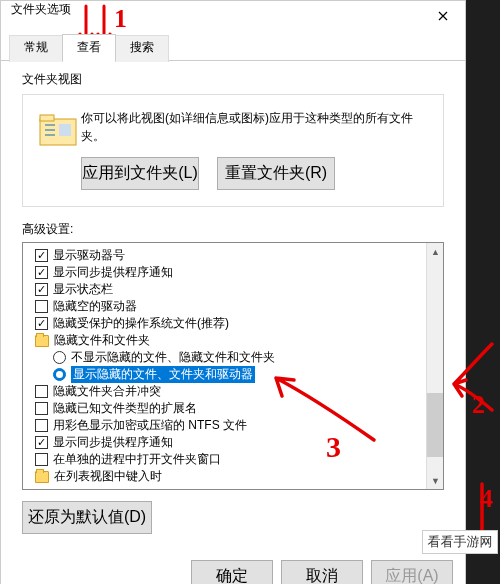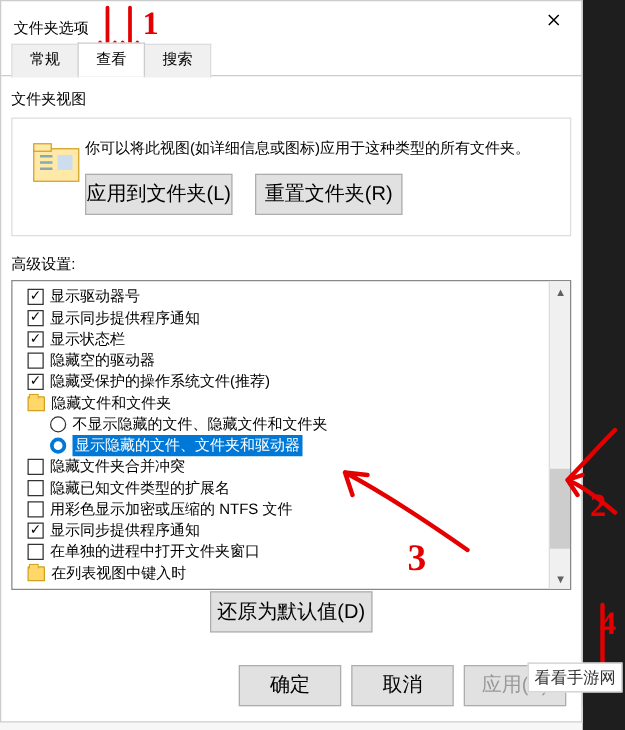--- a/index.html
+++ b/index.html
@@ -1,26 +1,26 @@
 <!DOCTYPE html>
 <html><head>
 <meta charset="utf-8">
 <style>
   * { box-sizing: border-box; margin: 0; padding: 0; }
   body { font-family: "Microsoft YaHei", "Segoe UI", sans-serif; font-size: 12px; background: #fff; position: relative; width: 500px; height: 584px; overflow: hidden; }
   .dialog { position: absolute; left: 0; top: 0; width: 466px; background: #fff; border: 1px solid #ccc; }
-  .titlebar { height: 30px; display: flex; align-items: flex-end; justify-content: space-between; padding: 0 0 0 10px; }
+  .titlebar { height: 30px; display: flex; align-items: flex-start; justify-content: space-between; padding: 0 0 0 10px; }
   .titlebar-title { font-size: 12px; }
   .close-btn { width: 44px; height: 30px; display: flex; align-items: center; justify-content: center; cursor: pointer; }
   .close-btn svg { width: 10px; height: 10px; }
   .tabs { display: flex; padding: 0 8px; border-bottom: 1px solid #ccc; margin-top: 2px; }
   .tab { padding: 4px 14px 5px; border: 1px solid #ccc; border-bottom: none; background: #fff; font-size: 12px; margin-right: -1px; cursor: pointer; position: relative; top: 1px; }
   .tab.inactive { background: #f0f0f0; border-color: #ddd; top: 2px; padding-top: 3px; padding-bottom: 4px; }
   .tab.active { background: #fff; z-index: 2; }
-  .content { padding: 10px 8px; }
+  .content { padding: 10px 21px; }
   .group-label { font-size: 12px; margin-bottom: 6px; }
   .folder-views { border: 1px solid #ddd; padding: 14px 14px 16px; display: flex; gap: 2px; margin-bottom: 14px; }
   .folder-icon { width: 42px; height: 42px; flex-shrink: 0; }
   .folder-right { flex: 1; }
   .folder-desc { font-size: 12px; line-height: 1.5; margin-bottom: 12px; }
   .folder-buttons { display: flex; gap: 18px; }
   .btn { border: 1px solid #adadad; background: #e1e1e1; padding: 5px 0; font-size: 16px; cursor: pointer; text-align: center; min-width: 118px; }
   .adv-label { font-size: 12px; margin: 2px 0 4px; }
   .adv-box { border: 1px solid #888; height: 248px; display: flex; }
   .tree { flex: 1; overflow: hidden; padding: 4px 0 4px 6px; }
@@ -30,21 +30,21 @@
   .ck { width: 13px; height: 13px; border: 1px solid #333; margin-right: 5px; flex-shrink: 0; display: inline-flex; align-items: center; justify-content: center; }
   .ck.checked::after { content: "✓"; font-size: 11px; line-height: 1; color: #000; }
   .rd { width: 13px; height: 13px; border: 1px solid #333; border-radius: 50%; margin-right: 5px; flex-shrink: 0; display: inline-flex; align-items: center; justify-content: center; }
   .rd.checked::after { content: ""; width: 7px; height: 7px; background: #fff; border-radius: 50%; }
   .fld-ico { width: 14px; height: 12px; background: #ffd869; border: 1px solid #d4a020; margin-right: 5px; flex-shrink: 0; border-radius: 1px 1px 0 0; position: relative; }
   .fld-ico::before { content: ""; position: absolute; top: -3px; left: 0; width: 6px; height: 3px; background: #ffd869; border: 1px solid #d4a020; border-bottom: none; border-radius: 1px 1px 0 0; }
   .sel { background: #0078d7; color: #fff; padding: 0 2px; }
   .scrollbar { width: 17px; background: #f0f0f0; position: relative; border-left: 1px solid #ddd; }
   .scroll-arrow { width: 17px; height: 17px; display: flex; align-items: center; justify-content: center; color: #606060; font-size: 9px; }
   .scroll-thumb { position: absolute; left: 0; right: 0; height: 64px; top: 150px; background: #cdcdcd; }
-  .restore-row { display: flex; justify-content: center; margin-top: 1px; margin-bottom: 8px; }
+  .restore-row { display: flex; justify-content: flex-start; margin-top: 11px; margin-bottom: 8px; }
   .footer { display: flex; justify-content: flex-end; gap: 8px; padding: 8px 12px 12px; }
   .footer .btn { min-width: 82px; }
   .btn.disabled { color: #999; }
   
   
   .ann { position: absolute; color: #e40000; font-weight: bold; pointer-events: none; font-family: "Comic Sans MS", cursive; }
   .ann-svg { position: absolute; pointer-events: none; }
   .watermark { position: absolute; right: 2px; bottom: 30px; width: 76px; height: 24px; background: #fff; border: 1px solid #ccc; display: flex; align-items: center; justify-content: center; font-size: 13px; color: #333; }
   .dark-col { position: absolute; right: 0; top: 0; width: 34px; height: 584px; background: #1e1e1e; }
   .bottom-strip { position: absolute; left: 0; bottom: 0; right: 34px; height: 20px; background: #f7f7f7; }

